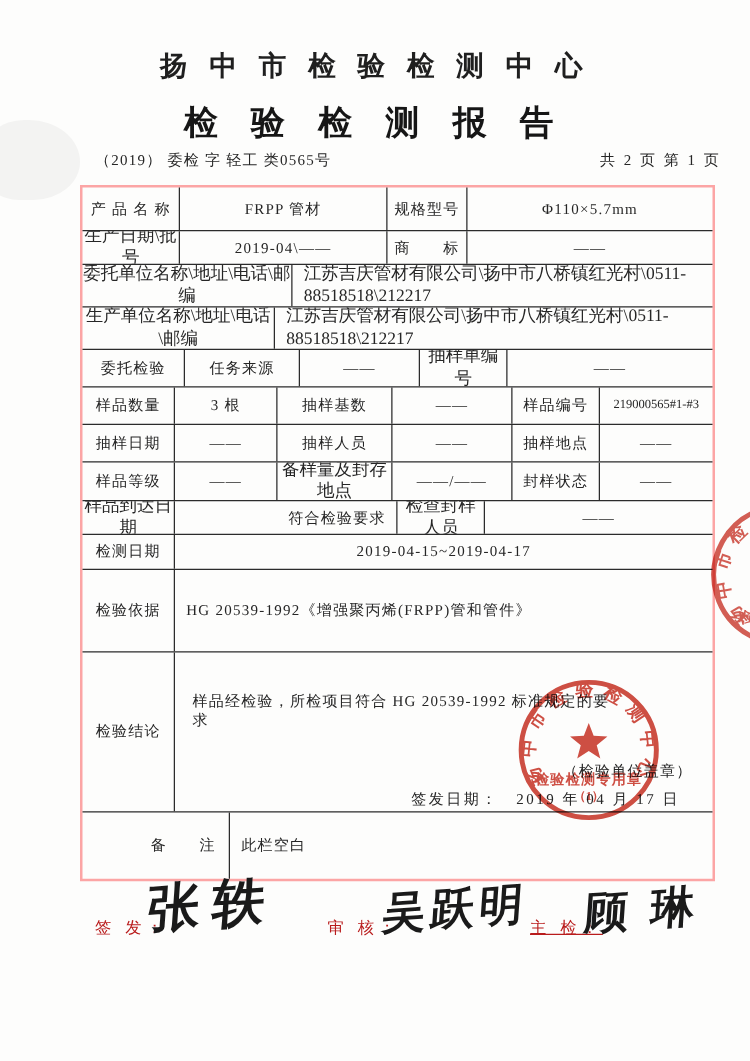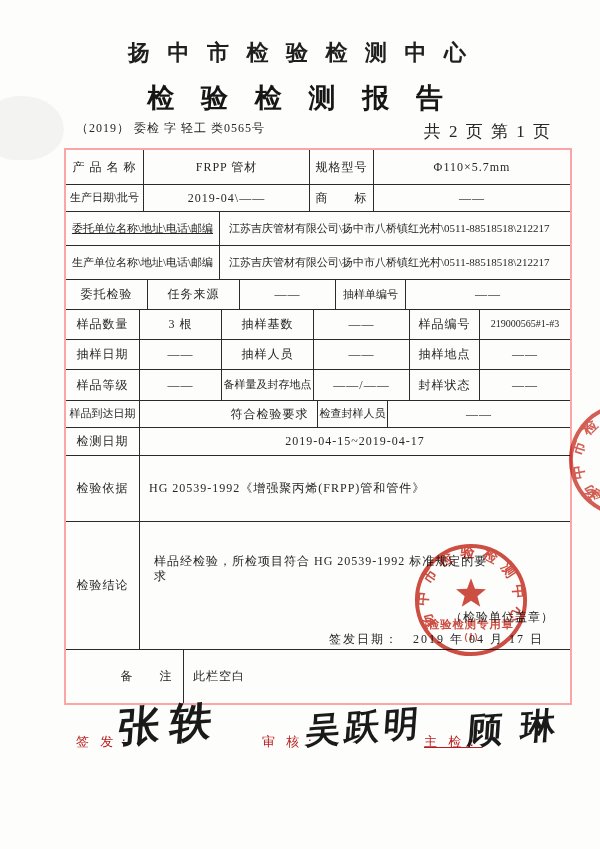--- a/index.html
+++ b/index.html
@@ -13,42 +13,42 @@
   
   .org-name{
     top:38px;left:0;width:600px;text-align:center;
     font-size:22px;font-weight:bold;letter-spacing:6px;color:#1f1f1f;
   }
   .report-title{
     top:80px;left:0;width:600px;text-align:center;
     font-size:27px;font-weight:bold;letter-spacing:10px;color:#161616;
   }
   .doc-number{top:120px;left:76px;font-size:12px;letter-spacing:1px;}
-  .page-indicator{top:120px;right:48px;font-size:17px;letter-spacing:2px;}
+  .page-indicator{top:120px;right:23px;font-size:12px;letter-spacing:2px;}
   
   .blob{
     top:96px;left:-14px;width:78px;height:64px;border-radius:45% 55% 50% 40%;
     background:#f3f3f2;
   }
   
   .info-table{
     left:64px;top:148px;width:504px;
     border:2px solid #fca5a5;background:transparent;
   }
   .tr{display:flex;width:504px;border-bottom:1.5px solid #2b2b2b;}
   .tr.last{border-bottom:none;margin-left:44px;}
   .td{
     box-sizing:border-box;border-right:1.5px solid #2b2b2b;
     display:flex;align-items:center;justify-content:center;
     font-size:12px;letter-spacing:1px;text-align:center;line-height:1.25;
     overflow:hidden;
   }
   .td.end{border-right:none;flex:1;}
   .td.left{justify-content:flex-start;text-align:left;padding-left:9px;}
-  .td.small{font-size:11px;letter-spacing:0;}
+  .td.small{font-size:14px;letter-spacing:0;}
   .td.num{font-size:10px;letter-spacing:0;}
   
   .conclusion-cell{position:relative;}
   .conclusion-text{position:absolute;top:32px;left:14px;right:80px;font-size:12px;letter-spacing:1px;text-align:left;}
   .seal-note{position:absolute;top:88px;right:16px;font-size:12px;letter-spacing:1px;}
   .issue-line{position:absolute;top:110px;right:26px;font-size:12px;letter-spacing:2px;}
   
   .sig-label{font-size:13px;letter-spacing:4px;color:#b91c1c;}
   .sig-name{
     font-weight:bold;color:#1a1a1a;
@@ -79,21 +79,21 @@
   </div>
 
   <div class="tr" style="height:26px;">
     <div class="td small" style="width:78px;">生产日期\批号</div>
     <div class="td" style="width:166px;">2019-04\——</div>
     <div class="td" style="width:64px;">商　　标</div>
     <div class="td end">——</div>
   </div>
 
   <div class="tr" style="height:33px;">
-    <div class="td small" style="width:154px;text-decoration:underline;">委托单位名称\地址\电话\邮编</div>
+    <div class="td small" style="width:168px;">委托单位名称\地址\电话\邮编</div>
     <div class="td end left small">江苏吉庆管材有限公司\扬中市八桥镇红光村\0511-88518518\212217</div>
   </div>
 
   <div class="tr" style="height:33px;">
     <div class="td small" style="width:154px;">生产单位名称\地址\电话\邮编</div>
     <div class="td end left small">江苏吉庆管材有限公司\扬中市八桥镇红光村\0511-88518518\212217</div>
   </div>
 
   <div class="tr" style="height:29px;">
     <div class="td" style="width:82px;">委托检验</div>

